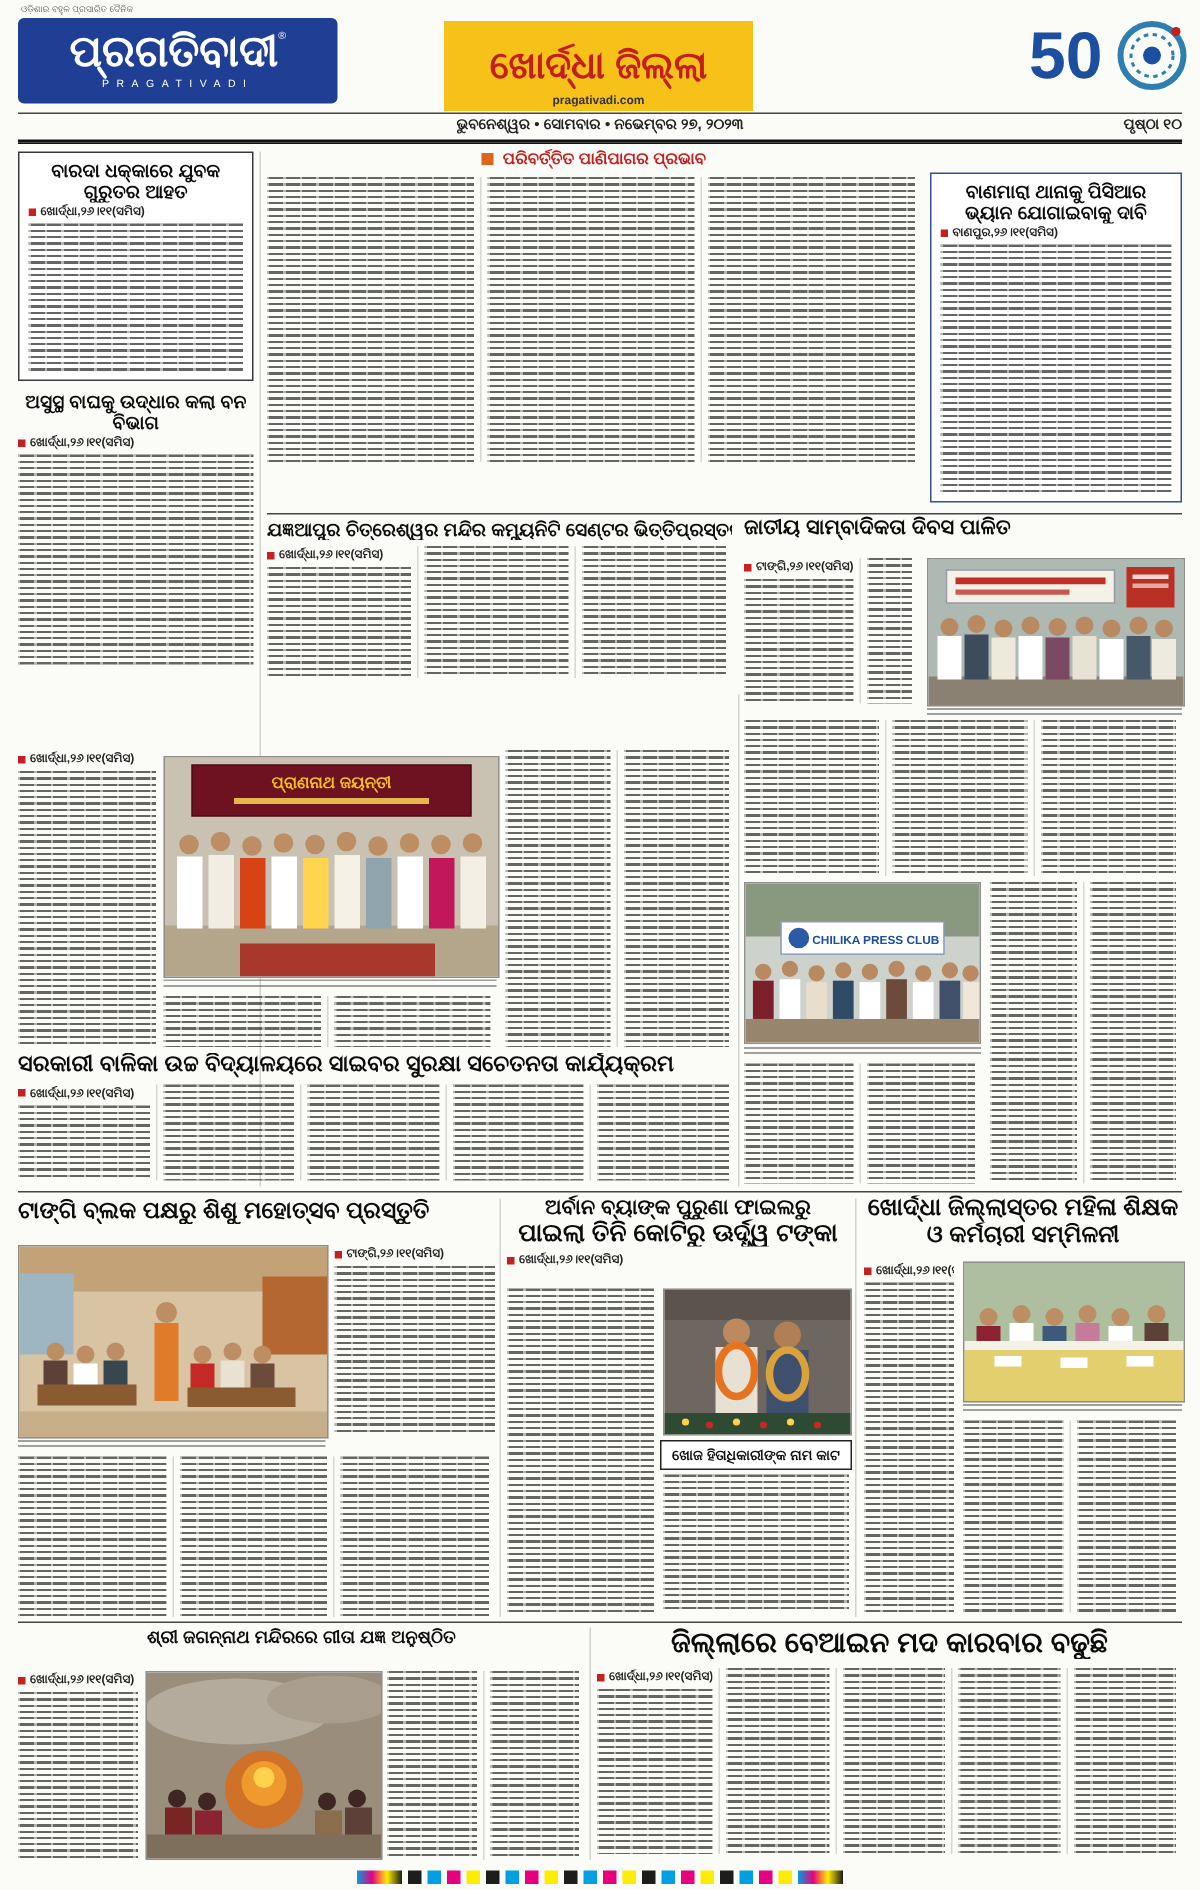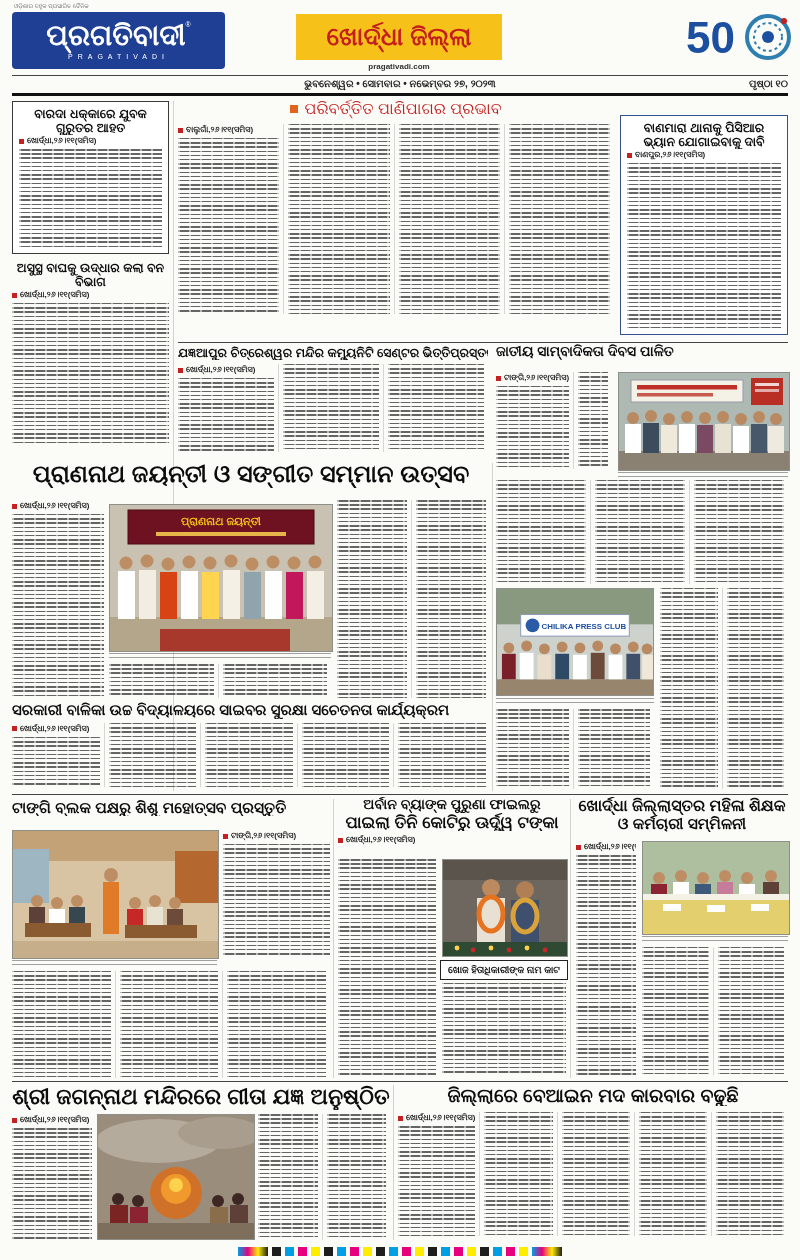--- a/index.html
+++ b/index.html
@@ -21,21 +21,21 @@
   .col:first-child{border-left:none;padding-left:0;}
   .col .fill{flex:1;}
   .box{border:1px solid #3a3a3a;background:#fff;padding:5px 6px;display:flex;flex-direction:column;}
   .boxblue{border:1px solid #33518f;}
   .hr{position:absolute;background:#444;height:1px;}
   .vr{position:absolute;background:#d2d2ce;width:1px;}
   .ph{border:1px solid #8f8f8a;background:#ddd;}
   .ph svg{display:block;width:100%;height:100%;}
   .kicker{display:flex;align-items:center;justify-content:center;gap:6px;}
   .kicker .sq{width:8px;height:8px;background:#e0641c;}
-  .kicker .kt{color:#c41e1e;font-weight:normal;font-size:16px;white-space:nowrap;}
+  .kicker .kt{color:#c41e1e;font-weight:bold;font-size:11px;white-space:nowrap;}
   .masthead-logo{background:#1e3f94;border-radius:4px;display:flex;flex-direction:column;align-items:center;justify-content:center;}
   .logo-main{color:#fff;font-weight:bold;font-size:29px;line-height:1;white-space:nowrap;}
   .logo-reg{color:#fff;font-size:7px;vertical-align:top;}
   .logo-sub{color:#fff;font-size:7px;letter-spacing:5px;margin-top:3px;white-space:nowrap;}
   .section-box{background:#f6c21a;display:flex;align-items:center;justify-content:center;}
   .section-box .st{color:#c41e1e;font-weight:bold;font-size:25px;white-space:nowrap;}
   .fifty{color:#1d4fa0;font-weight:bold;font-size:44px;line-height:1;}
   .dateline{font-size:10px;font-weight:bold;color:#222;text-align:center;}
   .pageno{position:absolute;right:0;top:0;font-size:10px;font-weight:bold;color:#222;}
   .dbl{border-top:2px solid #111;border-bottom:1px solid #111;height:3px;}
@@ -52,21 +52,21 @@
 
 <div class="page">
 
   <div class="s tag" style="left:14px;top:3px;width:300px;height:8px;">ଓଡ଼ିଶାର ବହୁଳ ପ୍ରସାରିତ ଦୈନିକ</div>
 
   <div class="s masthead-logo" style="left:12px;top:12px;width:213px;height:57px;">
     <div><span class="logo-main">ପ୍ରଗତିବାଦୀ</span><span class="logo-reg">®</span></div>
     <div class="logo-sub">PRAGATIVADI</div>
   </div>
 
-  <div class="s section-box" style="left:296px;top:14px;width:206px;height:46px;">
+  <div class="s section-box" style="left:296px;top:14px;width:206px;height:60px;">
     <span class="st">ଖୋର୍ଦ୍ଧା ଜିଲ୍ଲା</span>
   </div>
   <div class="s web" style="left:296px;top:62px;width:206px;height:10px;">pragativadi.com</div>
 
   <div class="s fifty" style="left:686px;top:16px;width:60px;height:48px;">50</div>
   <div class="s" style="left:744px;top:13px;width:48px;height:48px;">
     <svg viewBox="0 0 48 48" style="display:block;width:100%;height:100%;">
       <circle cx="24" cy="24" r="21" fill="none" stroke="#2e7fb0" stroke-width="4"></circle>
       <circle cx="24" cy="24" r="14" fill="none" stroke="#2e7fb0" stroke-width="2" stroke-dasharray="3 3"></circle>
       <circle cx="24" cy="24" r="6" fill="#1d4fa0"></circle>
@@ -96,24 +96,20 @@
 
   <div class="vr" style="left:173px;top:101px;height:690px;"></div>
 
   <section class="s" style="left:178px;top:100px;width:436px;height:242px;">
     <div class="kicker">
       <span class="sq"></span>
       <span class="kt">ପରିବର୍ତ୍ତିତ ପାଣିପାଗର ପ୍ରଭାବ</span>
     </div>
     <div style="height:190px;margin-top:6px;">
       <div class="cols">
-        <div class="col">
-          <div class="by">ବାଲୁଗାଁ,୨୬।୧୧(ସମିସ)</div>
-          <div class="tx fill"></div>
-        </div>
         <div class="col">
             <div class="tx fill"></div>
           </div>
         <div class="col">
             <div class="tx fill"></div>
           </div>
         <div class="col">
             <div class="tx fill"></div>
           </div>
       </div>
@@ -188,21 +184,20 @@
         <rect x="96" y="51" width="16" height="29" fill="#e8e2d4"></rect>
         <rect x="114" y="53" width="16" height="27" fill="#ffffff"></rect>
         <rect x="132" y="51" width="16" height="29" fill="#46586a"></rect>
         <rect x="149" y="53" width="16" height="27" fill="#efeadf"></rect>
       </svg>
     </div>
   </section>
   <div class="s cap" style="left:618px;top:472px;width:170px;height:7px;"></div>
 
   <section class="s" style="left:12px;top:461px;width:478px;height:240px;">
-    <div class="h hc nw" style="font-size:24px;">ପ୍ରାଣନାଥ ଜୟନ୍ତୀ ଓ ସଙ୍ଗୀତ ସମ୍ମାନ ଉତ୍ସବ</div>
     <div style="position:absolute;left:0;top:39px;width:92px;height:198px;display:flex;flex-direction:column;">
       <div class="by">ଖୋର୍ଦ୍ଧା,୨୬।୧୧(ସମିସ)</div>
       <div class="tx" style="flex:1;"></div>
     </div>
     <div class="ph" style="position:absolute;left:97px;top:43px;width:222px;height:146px;">
       <svg viewBox="0 0 222 146" preserveAspectRatio="none">
         <rect width="222" height="146" fill="#c9c2b2"></rect>
         <rect y="112" width="222" height="34" fill="#b4a68b"></rect>
         <rect x="50" y="124" width="130" height="22" fill="#a8372c"></rect>
         <rect x="18" y="5" width="186" height="34" fill="#6e1120" stroke="#4c0a15"></rect>
@@ -468,21 +463,21 @@
         <div class="col">
             <div class="tx fill"></div>
           </div>
       </div>
     </div>
   </section>
 
   <div class="hr" style="left:12px;top:1081px;width:776px;"></div>
 
   <section class="s" style="left:12px;top:1085px;width:378px;height:155px;">
-    <div class="h hc nw" style="font-size:22px;">ଶ୍ରୀ ଜଗନ୍ନାଥ ମନ୍ଦିରରେ ଗୀତା ଯଜ୍ଞ ଅନୁଷ୍ଠିତ</div>
+    <div class="h hc nw" style="font-size:12px;">ଶ୍ରୀ ଜଗନ୍ନାଥ ମନ୍ଦିରରେ ଗୀତା ଯଜ୍ଞ ଅନୁଷ୍ଠିତ</div>
     <div style="position:absolute;left:0;top:29px;width:80px;height:126px;display:flex;flex-direction:column;">
       <div class="by">ଖୋର୍ଦ୍ଧା,୨୬।୧୧(ସମିସ)</div>
       <div class="tx" style="flex:1;"></div>
     </div>
     <div class="ph" style="position:absolute;left:85px;top:29px;width:156px;height:124px;">
       <svg viewBox="0 0 156 124" preserveAspectRatio="none">
         <rect width="156" height="124" fill="#9a8d7c"></rect>
         <ellipse cx="60" cy="26" rx="62" ry="22" fill="#b5ab9c"></ellipse>
         <ellipse cx="122" cy="18" rx="42" ry="16" fill="#a99e8e"></ellipse>
         <circle cx="78" cy="78" r="26" fill="#d0712a"></circle>

